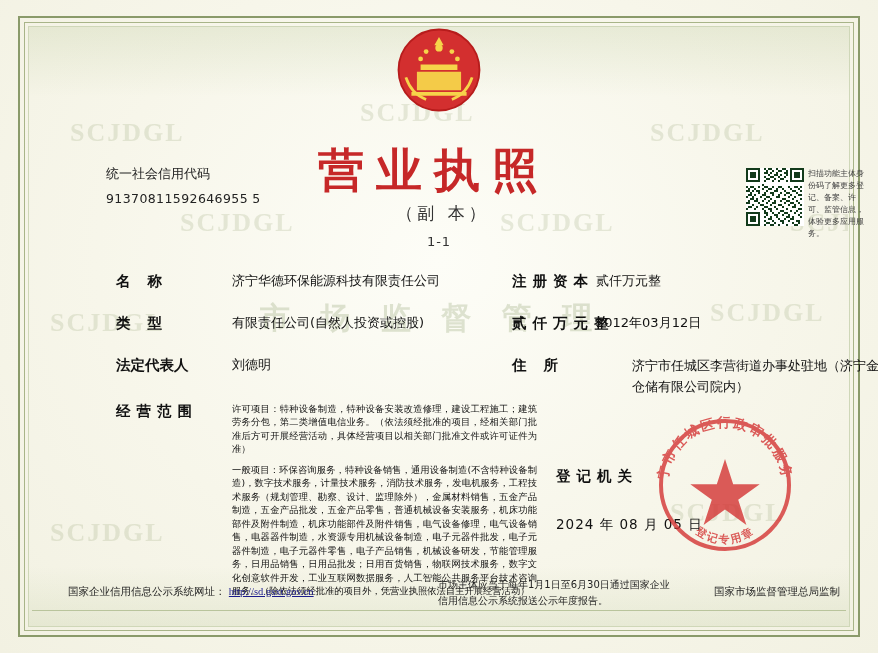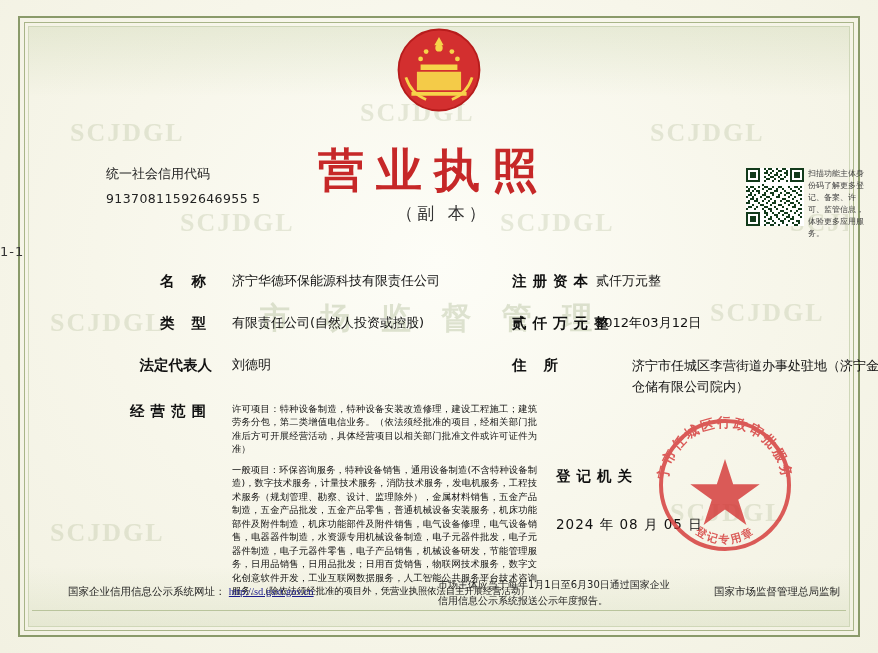--- a/index.html
+++ b/index.html
@@ -76,21 +76,21 @@
     position:absolute;left:0;right:10px;top:140px;text-align:center;
     font-family:"DejaVu Sans","Liberation Sans",sans-serif;
     font-size:46px;font-weight:bold;color:#c62828;
     letter-spacing:12px;
   }
   .subtitle{
     position:absolute;left:0;right:0;top:202px;text-align:center;
     font-size:17px;color:#333;letter-spacing:4px;margin-left:8px;
   }
   .serial{
-    position:absolute;left:0;right:0;top:244px;text-align:left;
+    position:absolute;left:0;right:0;top:234px;text-align:center;
     font-size:13px;color:#333;letter-spacing:1px;
   }
   
   .credit{
     position:absolute;left:106px;top:162px;width:230px;
     font-size:13px;color:#222;line-height:1.9;
   }
   .credit .code{font-size:12.5px;letter-spacing:.4px;}
   
   .qr-wrap{
@@ -106,21 +106,21 @@
   }
   .row{position:relative;margin-bottom:8px;}
   .lbl{
     position:absolute;font-size:14.5px;color:#111;font-weight:bold;
     letter-spacing:6px;
   }
   .val{
     position:absolute;font-size:13px;color:#111;
   }
   
-  .L-lbl{left:92px;width:120px;text-align:right;}
+  .L-lbl{left:116px;width:120px;}
   .L-val{left:232px;width:300px;}
   
   .R-lbl{left:512px;width:120px;}
   .R-val{left:596px;width:260px;}
   .scope-box{
     position:absolute;left:232px;top:0;width:305px;
     font-size:9.3px;color:#111;line-height:1.45;text-align:justify;
   }
   .scope-box p{margin:0 0 7px 0;}
   .reg-auth-lbl{

